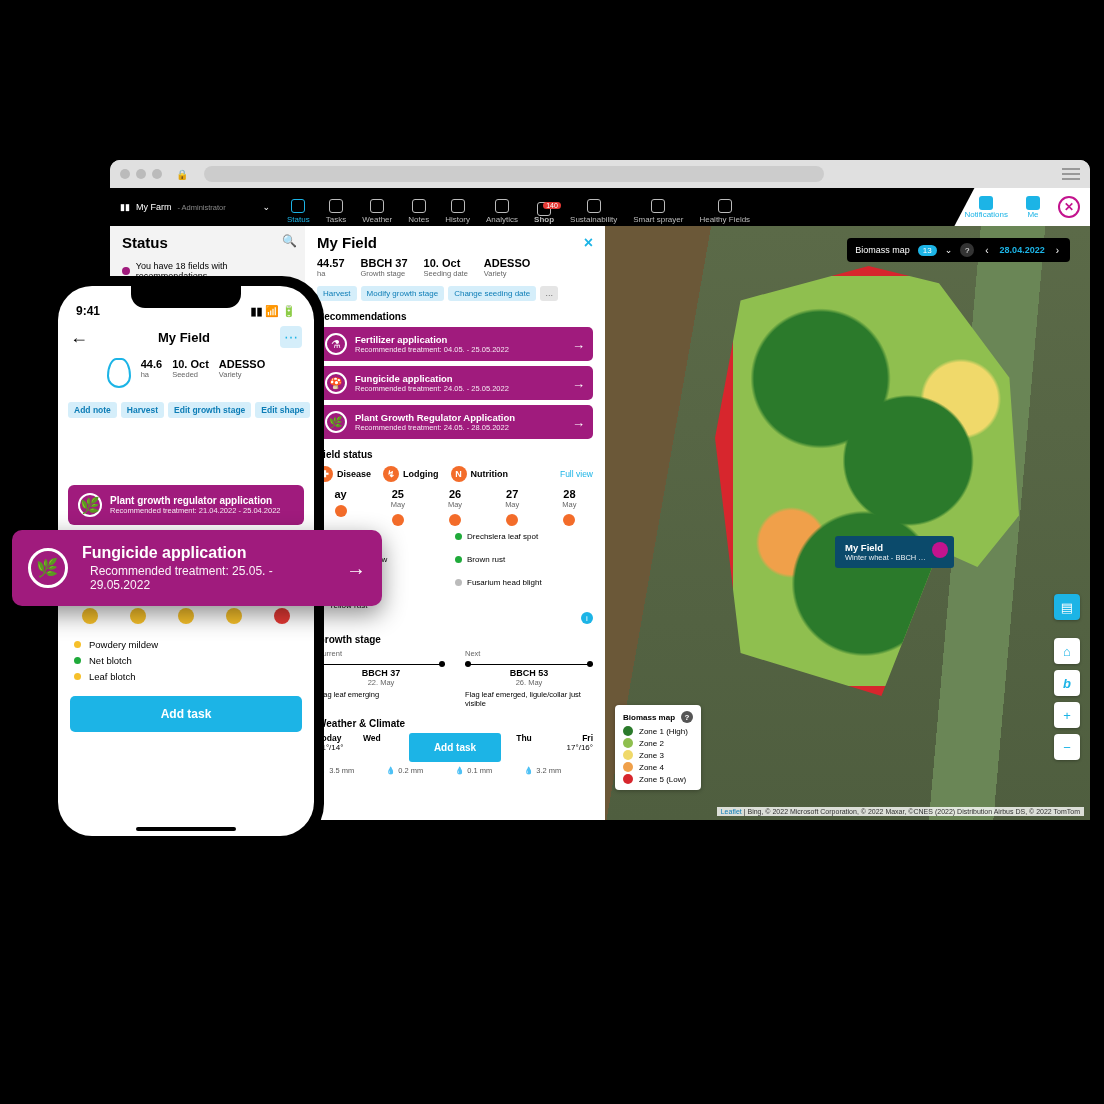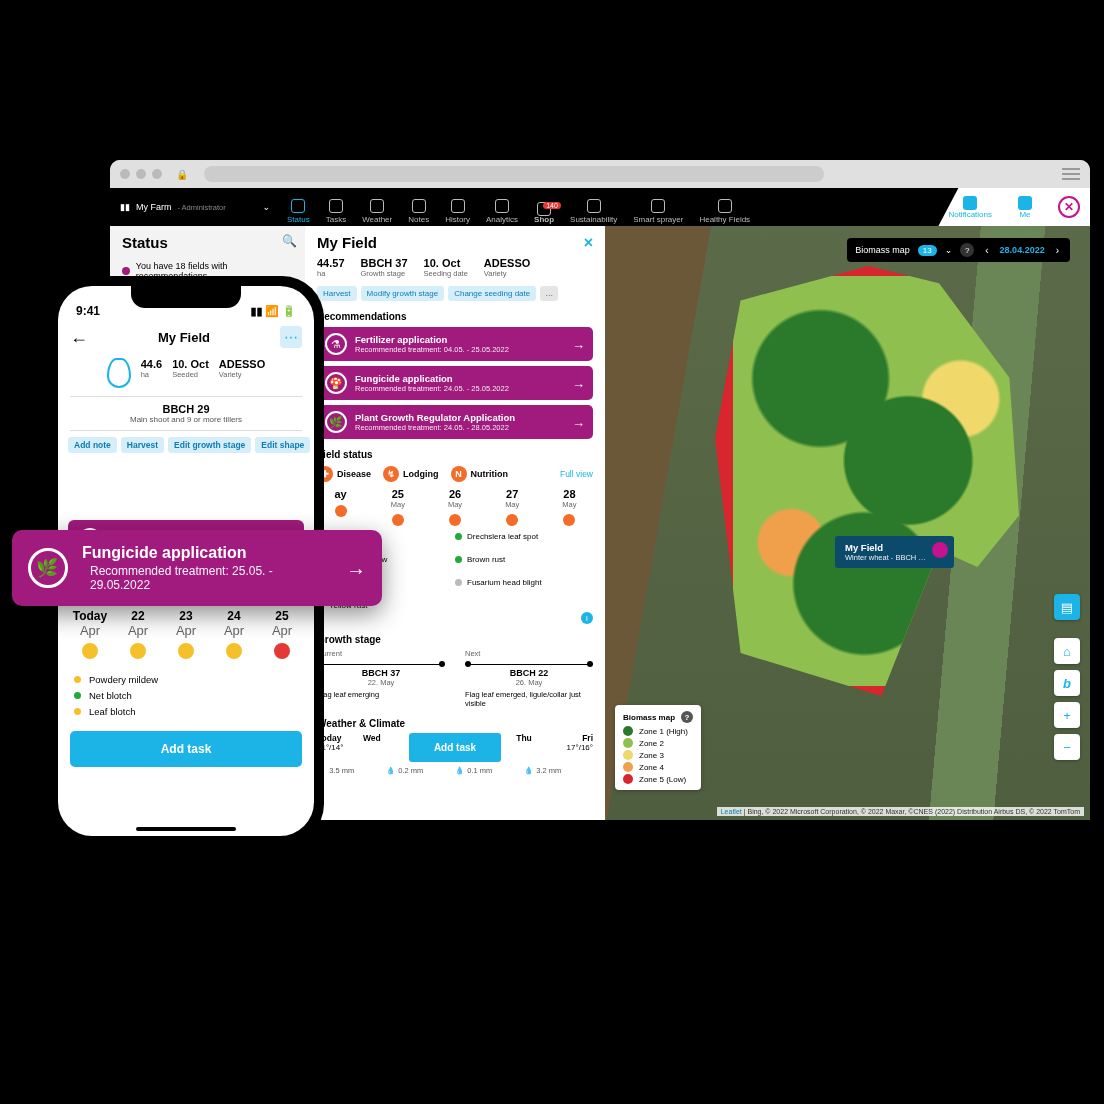--- a/index.html
+++ b/index.html
@@ -13,21 +13,21 @@
   .hamb { margin-left:auto; width:18px; height:12px; background:repeating-linear-gradient(#999,#999 2px,transparent 2px,transparent 5px);}
   .app { background:#fff; height:632px; display:flex; flex-direction:column;}
   .topnav { background:#000; height:38px; display:flex; align-items:center; color:#fff; font-size:9px;}
   .farm-sel { display:flex; align-items:center; gap:6px; padding:0 10px; width:170px;}
   .farm-sel .chev { margin-left:auto;}
   .navitems { display:flex; gap:2px; align-items:flex-end; height:100%;}
   .navitem { display:flex; flex-direction:column; align-items:center; justify-content:flex-end; padding:3px 7px 2px; gap:2px; color:#bbb; font-size:8px; cursor:pointer;}
   .navitem.active { color:#1cb4e6;}
   .navicon { width:14px; height:14px; border:1px solid currentColor; border-radius:3px;}
   .badge-red { background:#e53935; color:#fff; font-size:7px; padding:0 3px; border-radius:6px; position:relative; top:-16px; left:8px;}
-  .topright { margin-left:auto; background:#fff; height:100%; display:flex; align-items:center; padding:0 10px; gap:26px; clip-path: polygon(20px 0,100% 0,100% 100%,0 100%);}
+  .topright { margin-left:auto; background:#fff; height:100%; display:flex; align-items:center; padding:0 10px; gap:18px; clip-path: polygon(20px 0,100% 0,100% 100%,0 100%);}
   .tr-item { display:flex; flex-direction:column; align-items:center; color:#1cb4e6; font-size:8px;}
   .tr-icon { width:14px;height:14px;background:#1cb4e6;border-radius:3px;}
   .logo-x { width:22px;height:22px;border:2px solid #c3138e;border-radius:50%;color:#c3138e;display:flex;align-items:center;justify-content:center;font-weight:bold;font-size:12px;}
 
   .app-body { flex:1; display:flex;}
   
   .statuscol { width:195px; background:#f3f3f3; padding:8px 8px 0 12px;}
   .statuscol h3 { font-size:15px; font-weight:800;}
   .sicon { float:right; color:#1cb4e6; font-size:12px;}
   .status-msg { font-size:9px; margin-top:10px; display:flex; align-items:center; gap:6px;}
@@ -361,21 +361,21 @@
           <div class="gs-col">
               <div class="lbl">Current</div>
               <div class="gs-line"></div>
               <div class="gs-b">BBCH 37</div>
               <div class="gs-d">22. May</div>
               <div class="gs-desc">Flag leaf emerging</div>
             </div>
           <div class="gs-col">
               <div class="lbl">Next</div>
               <div class="gs-line"></div>
-              <div class="gs-b">BBCH 22</div>
+              <div class="gs-b">BBCH 53</div>
               <div class="gs-d">26. May</div>
               <div class="gs-desc">Flag leaf emerged, ligule/collar just visible</div>
             </div>
         </div>
         <div class="sechead">Weather &amp; Climate</div>
         <div class="wc-row">
           <div class="wc-col">
               <div class="d">Today</div>
               <div>21°/14°</div>
             </div>
@@ -463,24 +463,20 @@
         </div>
       <div>
           <div class="v">10. Oct</div>
           <div class="l">Seeded</div>
         </div>
       <div>
           <div class="v">ADESSO</div>
           <div class="l">Variety</div>
         </div>
     </div>
-    <div class="bbch-box">
-      <div class="b">BBCH  29</div>
-      <div class="d">Main shoot and 9 or more tillers</div>
-    </div>
     <div class="pchips">
       <span class="chip">Add note</span>
       <span class="chip">Harvest</span>
       <span class="chip">Edit growth stage</span>
       <span class="chip">Edit shape</span>
       <span class="chip">R…</span>
     </div>
     <div style="height:56px;"></div>
     <div class="preco">
       <div class="ic">🌿</div>

